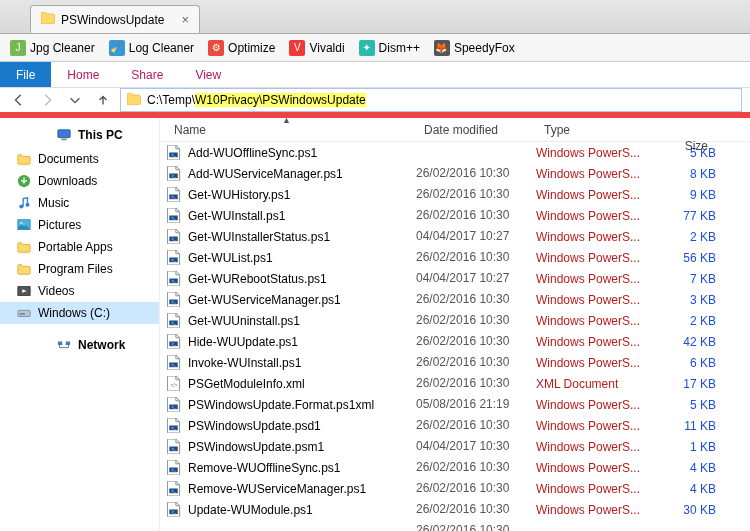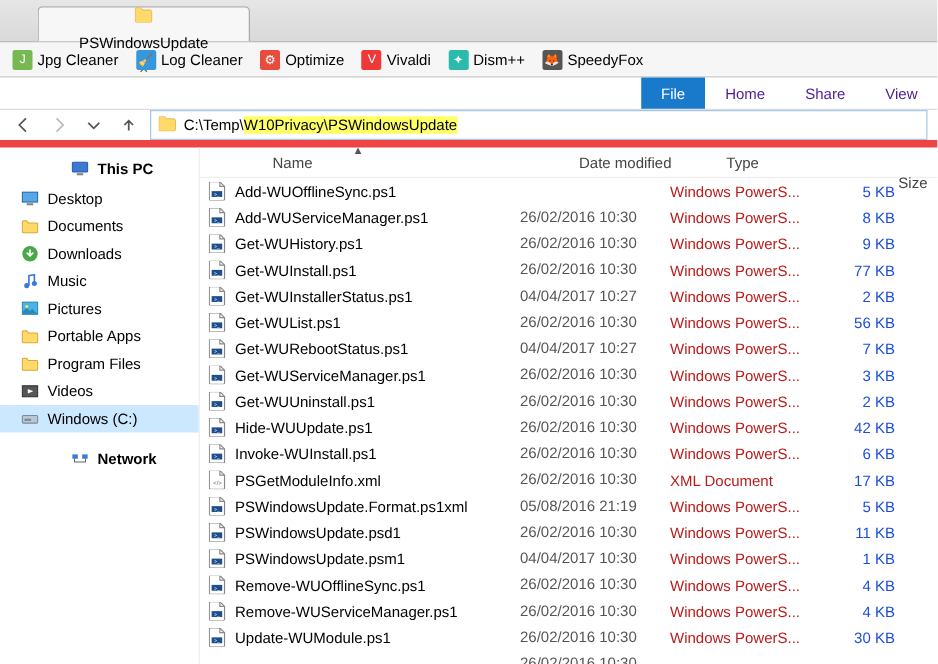--- a/index.html
+++ b/index.html
@@ -1,31 +1,31 @@
 <!DOCTYPE html>
 <html><head>
 <meta charset="utf-8">
 <style>
 * { box-sizing: border-box; margin: 0; padding: 0; font-family: "Segoe UI", Tahoma, sans-serif; }
 body { width: 750px; height: 531px; background: #fff; overflow: hidden; font-size: 12px; color: #000; position: relative; }
 
 
 .tab-bar { height: 34px; background: linear-gradient(#e6e6e6,#d9d9d9); display: flex; align-items: flex-end; padding-left: 30px; border-bottom: 1px solid #aaa; }
-.tab { height: 28px; background: #f7f7f7; border: 1px solid #aaa; border-bottom: none; border-radius: 4px 4px 0 0; padding: 0 10px; display: flex; align-items: center; gap: 6px; font-size: 12px; min-width: 170px; flex-direction: column; }
+.tab { height: 28px; background: #f7f7f7; border: 1px solid #aaa; border-bottom: none; border-radius: 4px 4px 0 0; padding: 0 10px; display: flex; align-items: center; gap: 6px; font-size: 12px; min-width: 170px; }
 .tab .tab-title { flex: 1; }
 .tab-close { font-size: 13px; color: #666; cursor: pointer; }
 
 
 .toolbar { height: 28px; display: flex; align-items: center; gap: 14px; padding: 0 10px; border-bottom: 1px solid #ccc; background: #f6f6f6; }
 .tb-item { display: flex; align-items: center; gap: 4px; font-size: 12px; cursor: pointer; }
 .tb-icon { width: 16px; height: 16px; border-radius: 2px; display: inline-flex; align-items: center; justify-content: center; font-size: 10px; color: #fff; }
 
 
-.ribbon { height: 26px; display: flex; align-items: stretch; border-bottom: 1px solid #ddd; justify-content: flex-end; }
-.ribbon-tab { padding: 0 16px; display: flex; align-items: center; font-size: 12px; color: #4c1d95; cursor: pointer; }
+.ribbon { height: 26px; display: flex; align-items: stretch; border-bottom: 1px solid #ddd; }
+.ribbon-tab { padding: 0 16px; display: flex; align-items: center; font-size: 12px; color: #be185d; cursor: pointer; }
 .ribbon-tab.file { background: #1979ca; color: #fff; }
 
 
 .navbar { height: 30px; display: flex; align-items: center; padding: 4px 8px; gap: 6px; border-bottom: 6px solid #ef4444; }
 .nav-btn { width: 22px; height: 22px; display: flex; align-items: center; justify-content: center; color: #555; cursor: pointer; border-radius: 2px; }
 .nav-btn svg { width: 14px; height: 14px; stroke: #555; stroke-width: 1.6; fill: none; }
 .addr { flex: 1; height: 24px; border: 1px solid #a6c8e6; display: flex; align-items: center; padding: 0 6px; gap: 6px; }
 .addr-text { font-size: 12px; white-space: nowrap; }
 .hl { background: #ffff66; }
 
@@ -34,21 +34,21 @@
 .sidebar { width: 160px; border-right: 1px solid #eee; padding: 6px 0; overflow: hidden; }
 .side-item { display: flex; align-items: center; gap: 6px; padding: 3px 0 3px 16px; cursor: pointer; font-size: 12px; }
 .side-item.root { padding-left: 8px; font-weight: 700; margin-bottom: 2px; margin-left: 48px; }
 .side-item.selected { background: #cce8ff; }
 .side-icon { width: 16px; height: 16px; display: inline-flex; align-items: center; justify-content: center; }
 
 
 .files { flex: 1; overflow: auto; }
 .cols { display: flex; height: 24px; align-items: center; border-bottom: 1px solid #eee; color: #444; font-size: 12px; padding-left: 6px; position: relative; }
 .cols > div { padding: 0 8px; }
-.col-name { width: 250px; margin-left: 44px; }
+.col-name { width: 250px; }
 .col-date { width: 120px; }
 .col-type { width: 110px; }
 .col-size { width: 70px; text-align: right; margin-top: 32px; }
 .sort-ind { position: absolute; left: 122px; top: -3px; font-size: 9px; color: #555; }
 
 .row { display: flex; align-items: center; height: 21px; font-size: 12px; padding-left: 6px; }
 .row .c-name { width: 250px; display: flex; align-items: center; gap: 6px; white-space: nowrap; overflow: hidden; }
 .row .c-date { width: 120px; color: #555; margin-top: 41px; }
 .row .c-type { width: 110px; color: #b91c1c; white-space: nowrap; overflow: hidden; text-overflow: ellipsis; }
 .row .c-size { width: 70px; text-align: right; color: #1d4ed8; }
@@ -146,29 +146,20 @@
             <rect x="1" y="2" width="14" height="9" rx="1" fill="#3a7bd5" stroke="#2a5a9e"></rect>
             <rect x="5" y="12" width="6" height="2" fill="#888"></rect>
           </svg>
         </span>
       <span>This PC</span>
     </div>
     <div id="side-items">
         <div class="side-item">
           <span class="side-icon mini">
             <svg viewBox="0 0 16 16">
-              <rect x="1" y="2" width="14" height="9" fill="#59a7e8" stroke="#2a6aa8"></rect>
-              <rect x="5" y="12" width="6" height="2" fill="#888"></rect>
-            </svg>
-          </span>
-          <span>Desktop</span>
-        </div>
-        <div class="side-item">
-          <span class="side-icon mini">
-            <svg viewBox="0 0 16 16">
               <path d="M1 4c0-.6.4-1 1-1h3l1.5 2H14c.6 0 1 .4 1 1v7c0 .6-.4 1-1 1H2c-.6 0-1-.4-1-1z" fill="#ffd96a" stroke="#d9a93a"></path>
             </svg>
           </span>
           <span>Documents</span>
         </div>
         <div class="side-item">
           <span class="side-icon mini">
             <svg viewBox="0 0 16 16">
               <circle cx="8" cy="8" r="7" fill="#4aa84a"></circle>
               <path d="M8 4v5m-3-2 3 3 3-3" stroke="#fff" stroke-width="1.5" fill="none"></path>

